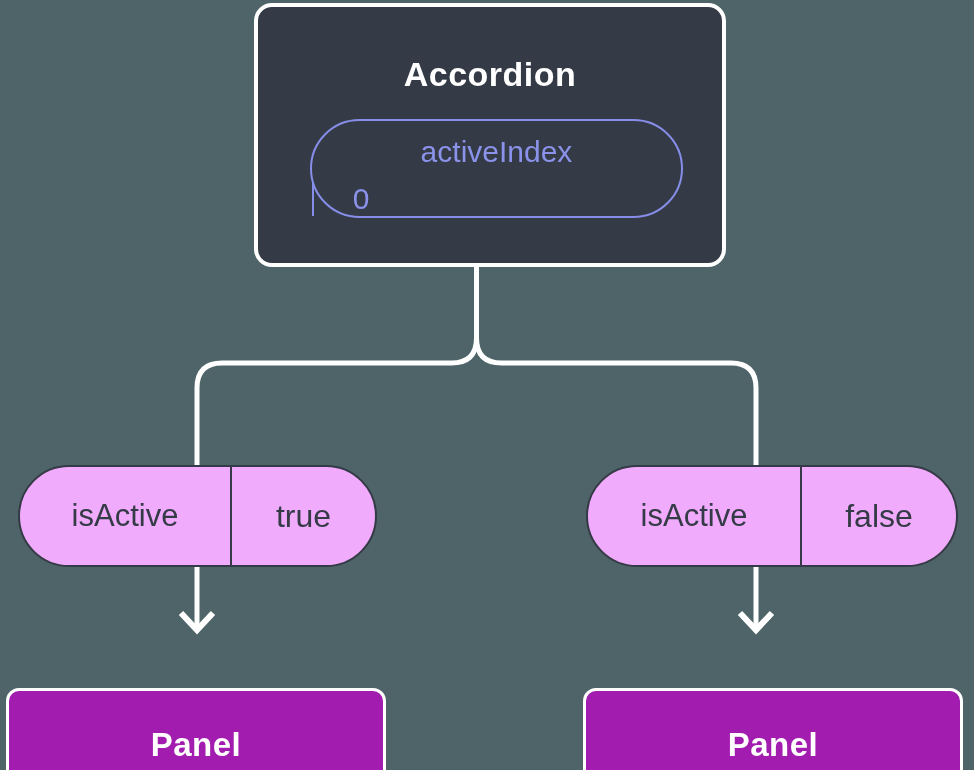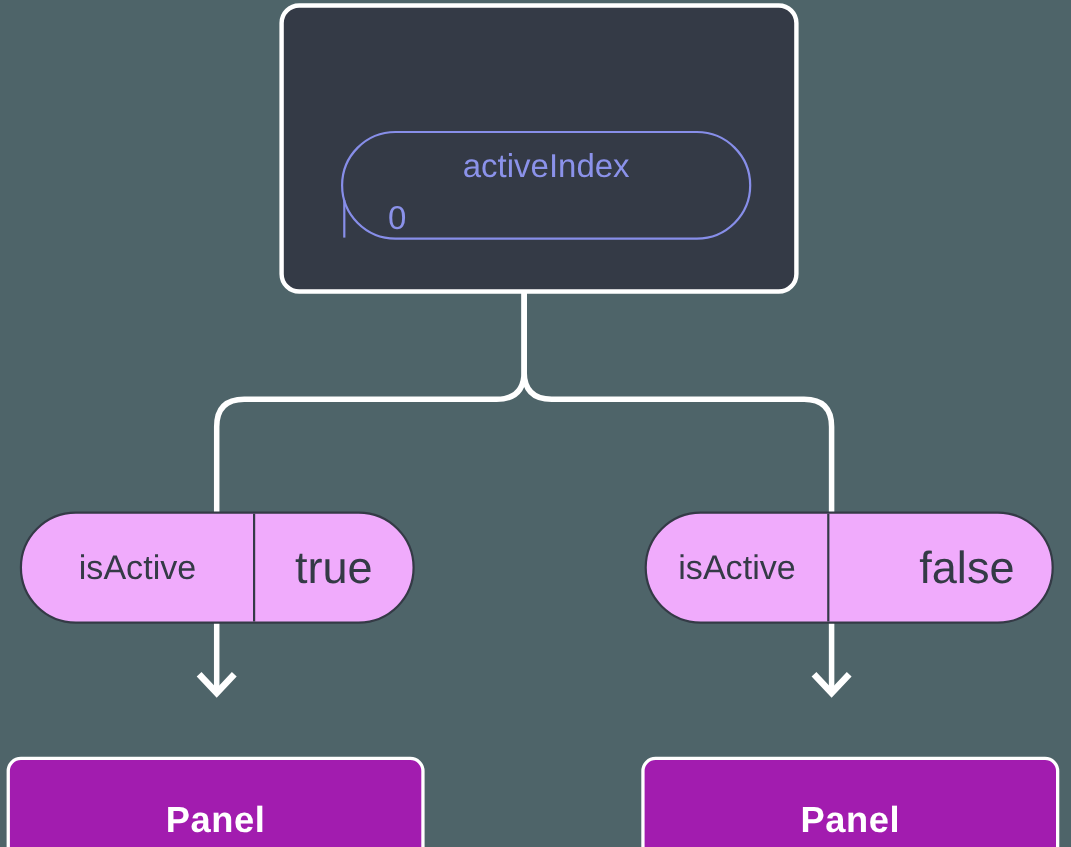--- a/index.html
+++ b/index.html
@@ -54,26 +54,26 @@
     display:flex;align-items:stretch;
     z-index:2;
   }
   .state-pill .seg-name{
     flex:1;display:flex;align-items:center;justify-content:center;
     color:#343a46;font-size:31px;
   }
   .state-pill .seg-value{
     display:flex;align-items:center;justify-content:center;
     border-left:2.5px solid #343a46;
-    color:#343a46;font-size:41px;
+    color:#343a46;font-size:32px;
   }
   .pill-left{left:18px;width:359px;}
   .pill-left .seg-value{width:143px;}
   .pill-right{left:586px;width:372px;}
-  .pill-right .seg-value{width:154px;padding-left:48px;}
+  .pill-right .seg-value{width:154px;}
 
   
   .panel-node{
     position:absolute;top:688px;height:113px;
     box-sizing:border-box;
     background:#a21caf;
     border:3px solid #ffffff;
     border-radius:13px;
     display:flex;align-items:center;justify-content:center;
     color:#ffffff;font-size:33px;font-weight:700;letter-spacing:.5px;
@@ -88,20 +88,21 @@
 <div class="stage">
 
   <svg class="edges" width="974" height="770" viewBox="0 0 974 770">
     <path d="M476.5 266 L476.5 338 Q476.5 363 451.5 363 L222 363 Q197 363 197 388 L197 629" fill="none" stroke="#ffffff" stroke-width="5"></path>
     <path d="M476.5 266 L476.5 338 Q476.5 363 501.5 363 L731 363 Q756 363 756 388 L756 629" fill="none" stroke="#ffffff" stroke-width="5"></path>
     <path d="M181 613 L197 630 L213 613" fill="none" stroke="#ffffff" stroke-width="6" stroke-linejoin="miter"></path>
     <path d="M740 613 L756 630 L772 613" fill="none" stroke="#ffffff" stroke-width="6" stroke-linejoin="miter"></path>
   </svg>
 
   <div class="root-node">
+    <div class="root-title">Accordion</div>
     <div class="prop-pill-outline">
       <div class="seg-name">activeIndex</div>
       <div class="seg-value">0</div>
     </div>
   </div>
 
   <div class="state-pill pill-left">
     <div class="seg-name">isActive</div>
     <div class="seg-value">true</div>
   </div>

